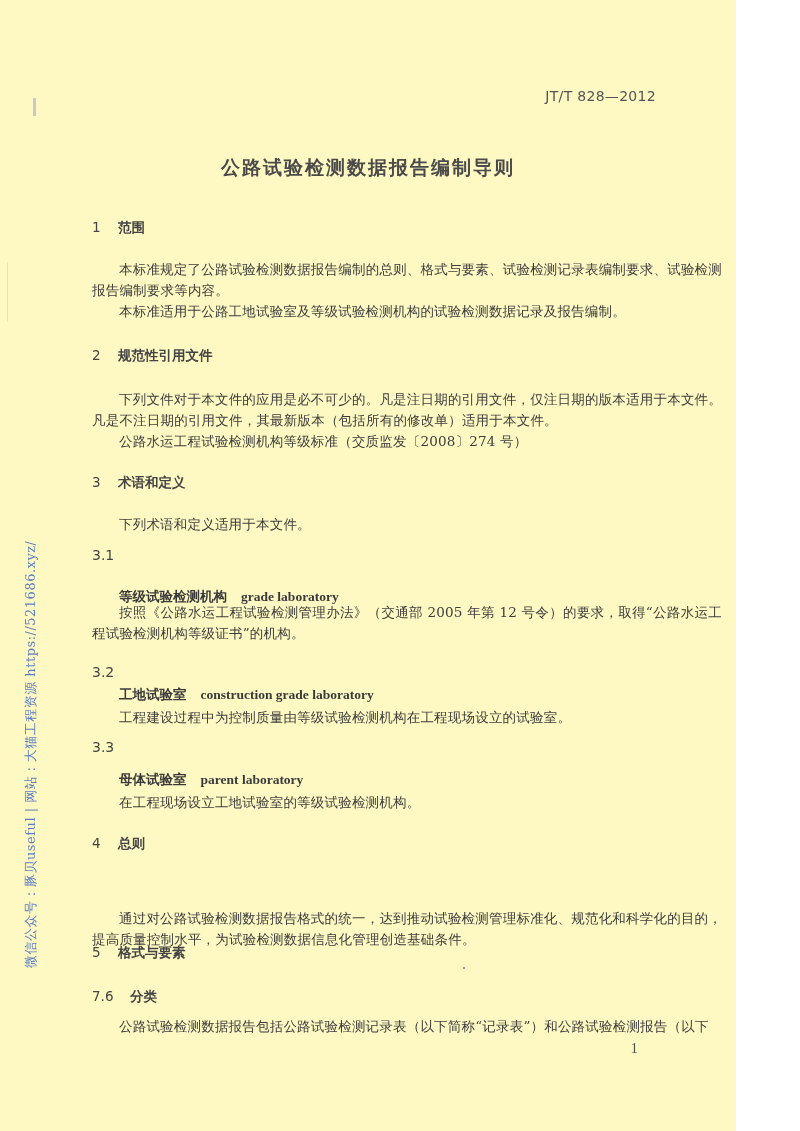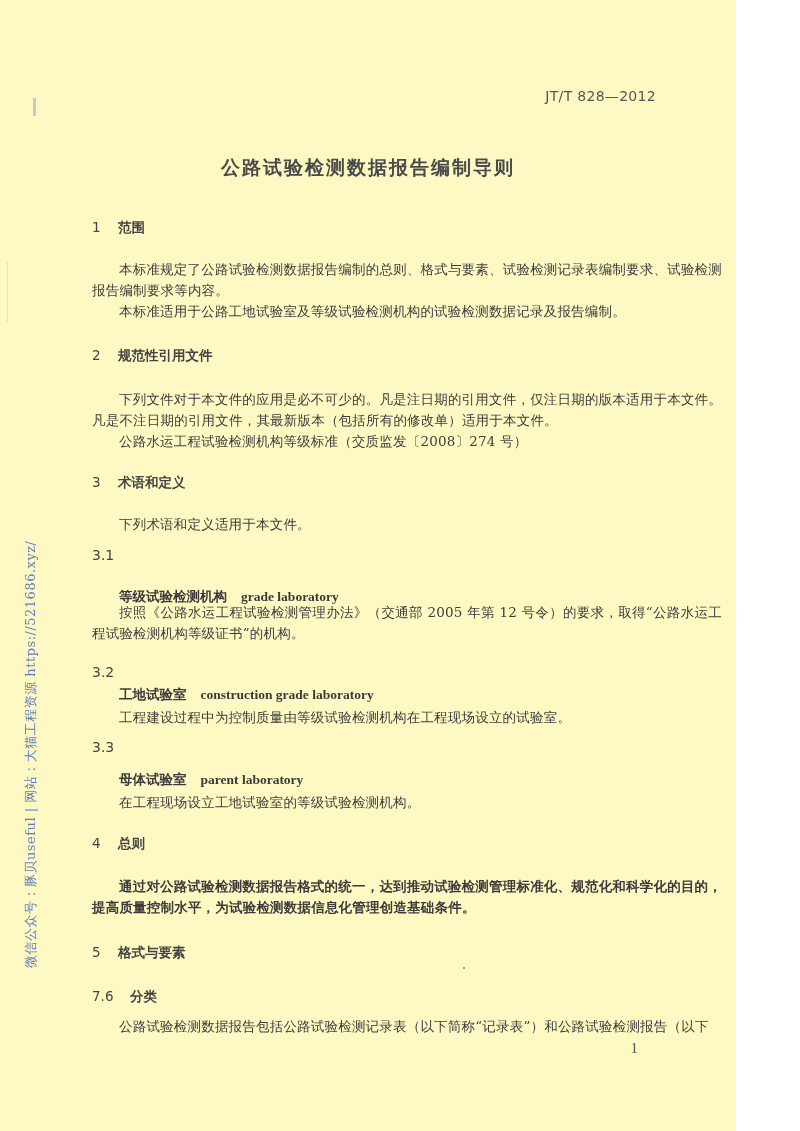--- a/index.html
+++ b/index.html
@@ -158,21 +158,21 @@
 
   <div class="clause-num" style="top:739px;">3.3</div>
   <div class="term" style="top:771px;">
     <span>母体试验室</span><span class="en">parent laboratory</span>
   </div>
   <div class="para" style="top:792px;">在工程现场设立工地试验室的等级试验检测机构。</div>
 
   <div class="h" style="top:835px;">
     <span class="num">4</span><span>总则</span>
   </div>
-  <div class="para" style="top:876px;font-weight:bold;">通过对公路试验检测数据报告格式的统一，达到推动试验检测管理标准化、规范化和科学化的目的，提高质量控制水平，为试验检测数据信息化管理创造基础条件。</div>
+  <div class="para" style="top:908px;">通过对公路试验检测数据报告格式的统一，达到推动试验检测管理标准化、规范化和科学化的目的，提高质量控制水平，为试验检测数据信息化管理创造基础条件。</div>
 
   <div class="h" style="top:944px;">
     <span class="num">5</span><span>格式与要素</span>
   </div>
   <div class="dot" style="left:463px;top:967px;"></div>
 
   <div class="h" style="top:988px;">
     <span class="num wide">7.6</span><span>分类</span>
   </div>
   <div class="para" style="top:1016px;">公路试验检测数据报告包括公路试验检测记录表（以下简称“记录表”）和公路试验检测报告（以下</div>

